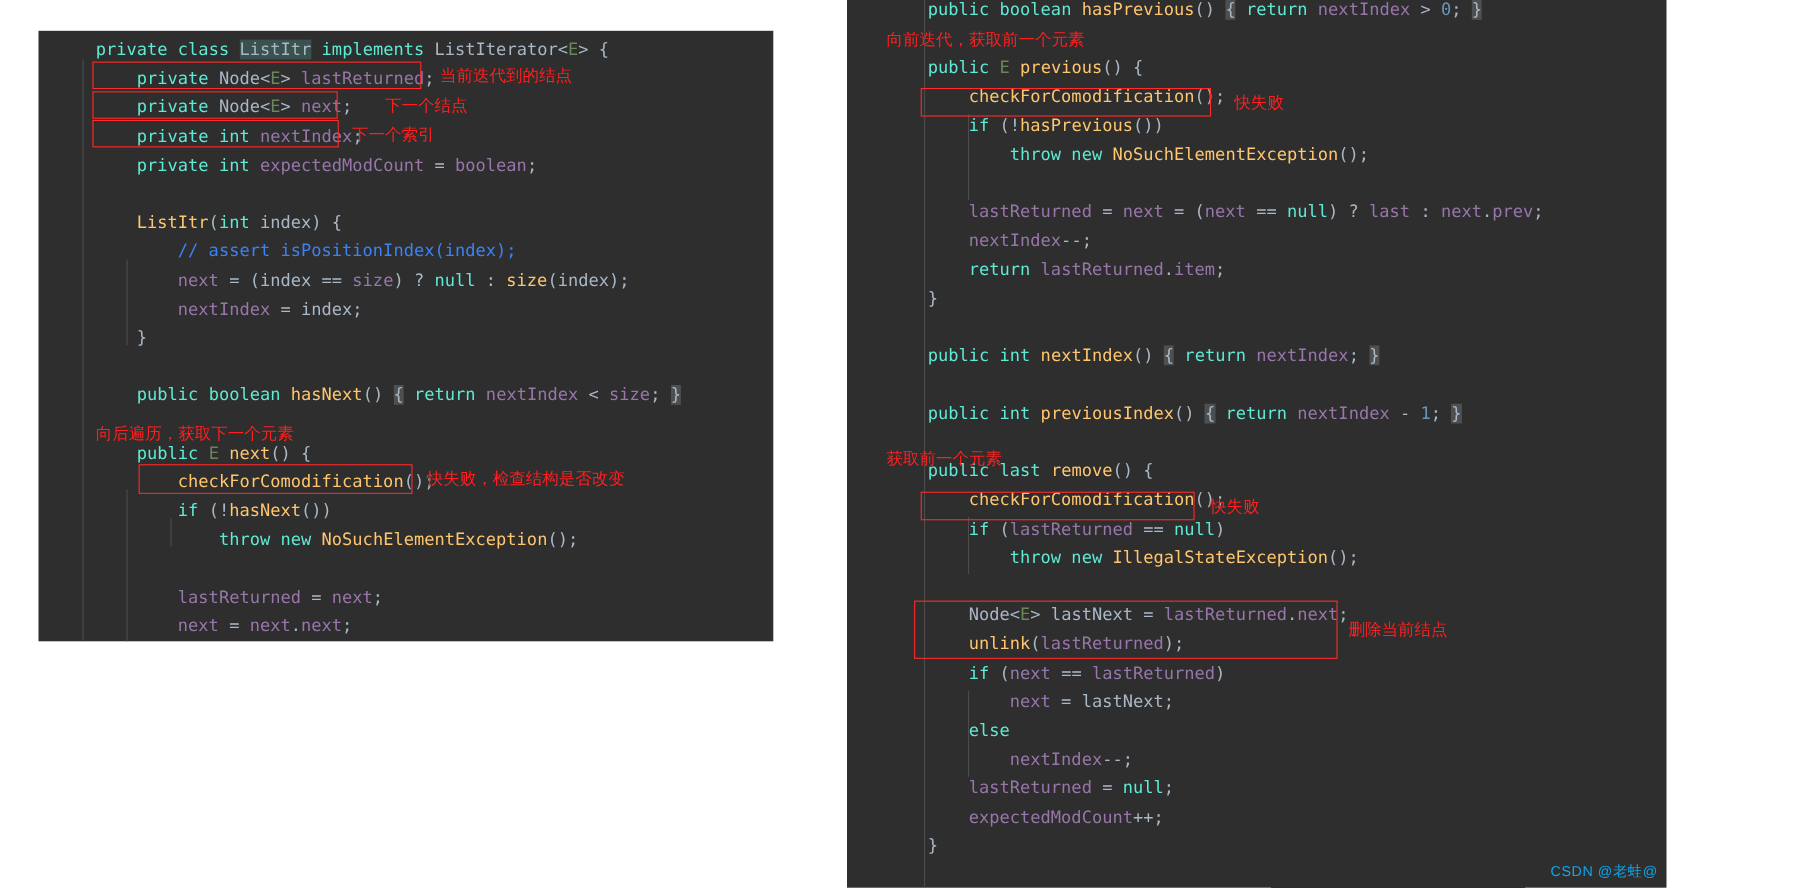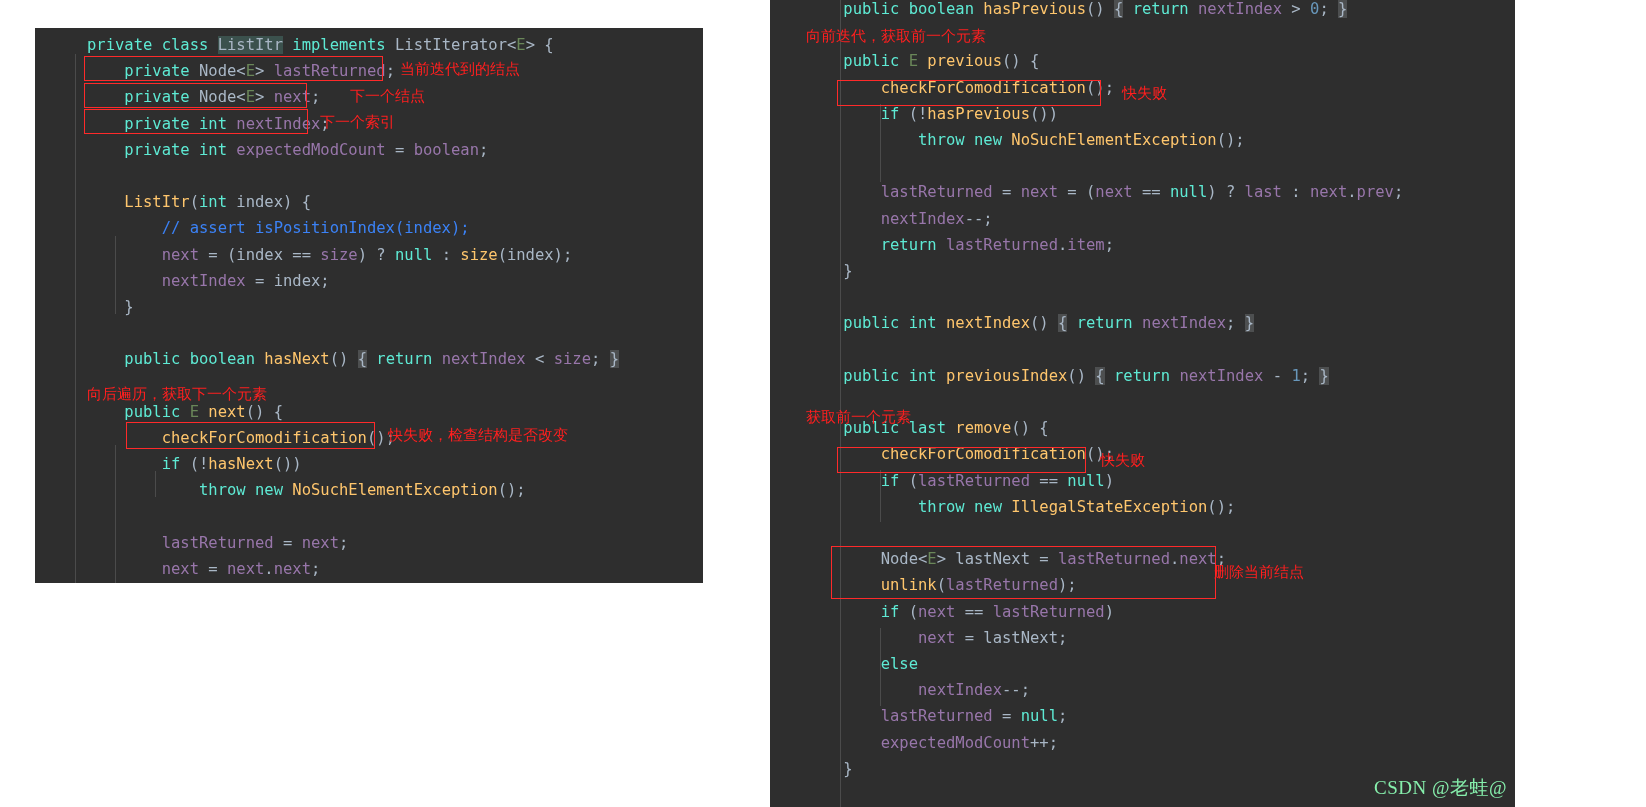--- a/index.html
+++ b/index.html
@@ -60,23 +60,23 @@
     color:#ff1f1f;
     font-family:"DejaVu Sans","Liberation Sans",sans-serif;
     font-size:15px;
     line-height:16px;
     white-space:nowrap;
     font-weight:400;
   }
   .watermark{
     position:absolute;
     right:8px; bottom:6px;
-    color:#86efac;
-    font-family:Liberation Serif, serif;
-    font-size:19px;
+    color:#0ea5e9;
+    font-family:Liberation Sans, sans-serif;
+    font-size:13px;
     letter-spacing:0.5px;
     white-space:nowrap;
   }
 </style>
 </head>
 <body>
 
 <div class="panel" id="panel-left">
 
   <div class="guide" style="left:40px;top:26px;height:555px;"></div>
@@ -160,16 +160,16 @@
     }</div>
 
   <div class="rbox" style="left:67px;top:80px;width:264px;height:26px;"></div>
   <div class="rbox" style="left:67px;top:447px;width:249px;height:26px;"></div>
   <div class="rbox" style="left:61px;top:546px;width:385px;height:53px;"></div>
 
   <div class="rnote" style="left:36px;top:28px;">向前迭代，获取前一个元素</div>
   <div class="rnote" style="left:352px;top:85px;">快失败</div>
   <div class="rnote" style="left:36px;top:409px;">获取前一个元素</div>
   <div class="rnote" style="left:330px;top:452px;">快失败</div>
-  <div class="rnote" style="left:444px;top:564px;">删除当前结点</div>
+  <div class="rnote" style="left:456px;top:564px;">删除当前结点</div>
 
   <div class="watermark">CSDN @老蛙@</div>
 </div>
 
 </body></html>

